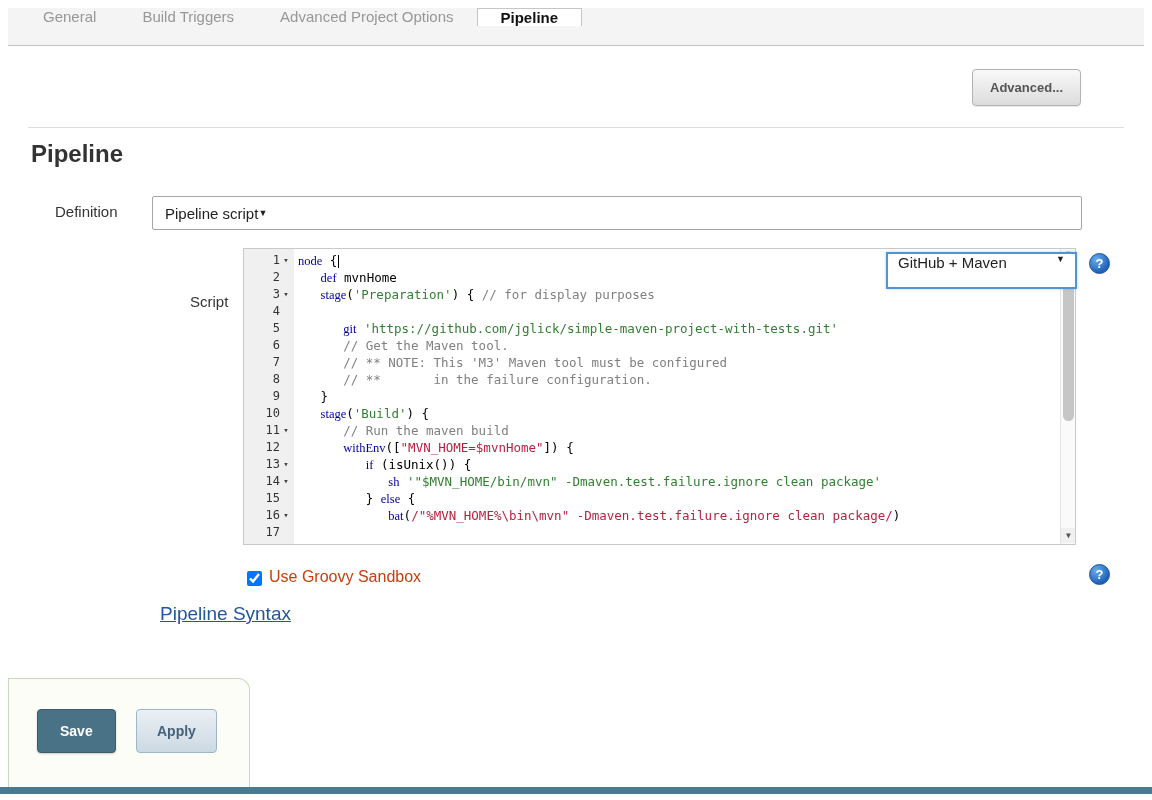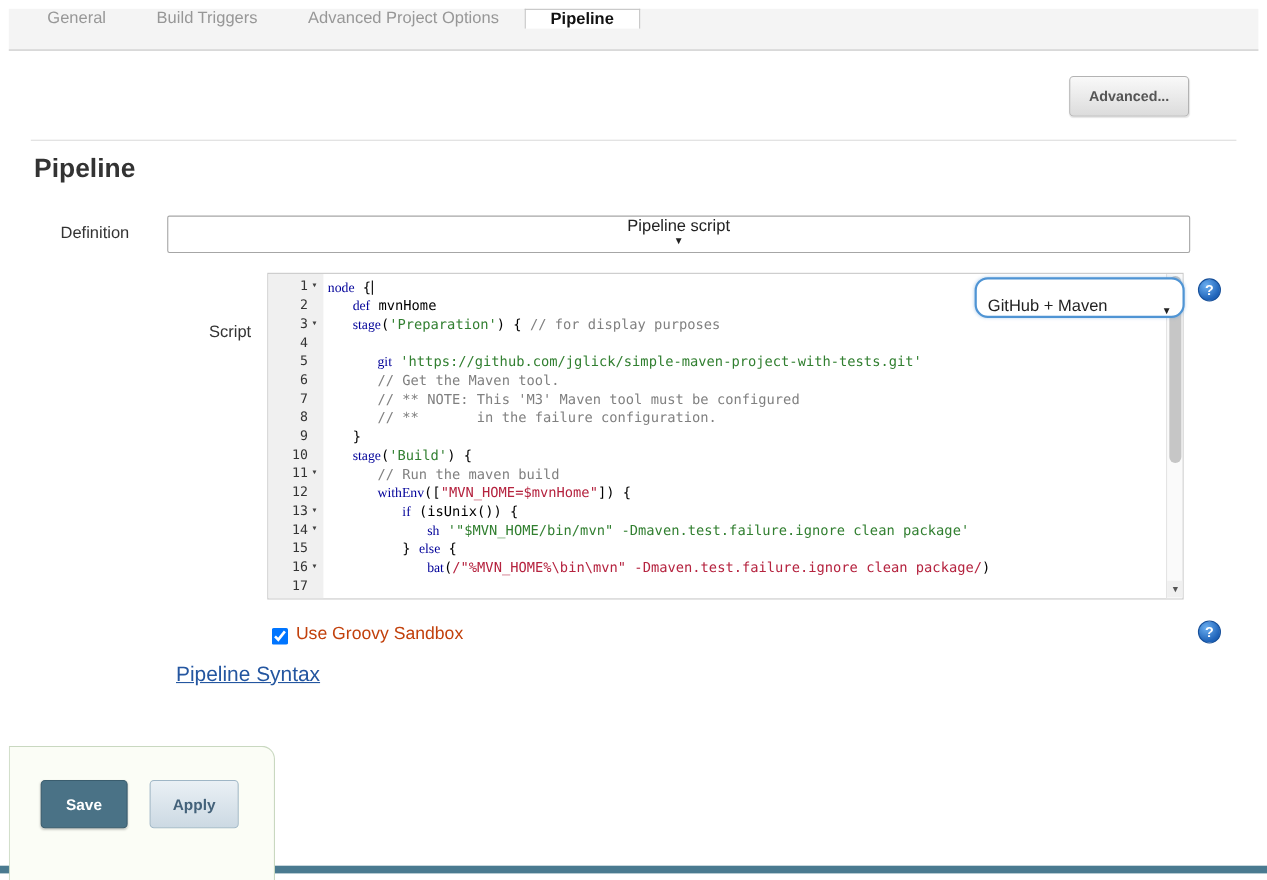--- a/index.html
+++ b/index.html
@@ -34,21 +34,21 @@
 
   .divider { position:absolute; top:127px; left:28px; width:1096px; border-top:1px solid #ddd; }
 
   .section-title { position:absolute; top:140px; left:31px; font-size:24px; font-weight:bold; color:#333; }
 
   
   .def-label { position:absolute; top:203px; left:55px; font-size:15px; color:#333; }
   .select-box {
     background:#fff; border:1px solid #a6a6a6; border-radius:2px;
     display:flex; align-items:center; 
-    padding:0 0; font-size:15px; color:#222; cursor:pointer;flex-direction:column;
+    padding:0 12px; font-size:15px; color:#222; cursor:pointer;
   }
   .def-select { position:absolute; top:196px; left:152px; width:930px; height:34px; }
   .caret { font-size:9px; color:#222; }
 
   
   .script-label { position:absolute; top:259px; left:190px; font-size:15px; color:#333;margin-top:34px; }
   .editor {
     position:absolute; top:248px; left:243px; width:833px; height:297px;
     border:1px solid #c9c9c9; background:#fff; display:flex; overflow:hidden;
     font-family:"DejaVu Sans Mono", monospace;
@@ -72,22 +72,22 @@
   .thumb { position:absolute; top:2px; left:2px; width:11px; height:170px; background:#c6c6c6; border-radius:6px; }
   .down-btn {
     position:absolute; bottom:1px; left:0; width:15px; height:15px;
     display:flex; align-items:center; justify-content:center;
     font-size:8px; color:#555; background:#f0f0f0; cursor:pointer;
   }
 
   
   .sample-select {
     position:absolute; top:252px; left:886px; width:191px; height:37px;
-    background:#fff; border:2px solid var(--accent); border-radius:12px;
-    display:flex; align-items:flex-end; justify-content:space-between;
+    background:#fff; border:2px solid var(--accent); border-radius:0;
+    display:flex; align-items:flex-start; justify-content:space-between;
     padding:0 10px; font-size:15px; color:#222; cursor:pointer;
     box-shadow:0 0 3px rgba(79,148,212,.4);
   }
 
   
   .help-icon {
     position:absolute; width:21px; height:21px; border-radius:50%;
     background:radial-gradient(circle at 35% 30%, #6aaef0, var(--help) 70%);
     border:1px solid #17509a; color:#fff; font-size:13px; font-weight:bold;
     display:flex; align-items:center; justify-content:center; cursor:pointer;
@@ -97,21 +97,21 @@
 
   
   .sandbox-cb { position:absolute; top:571px; left:247px; width:15px; height:15px; cursor:pointer; }
   .sandbox-label { position:absolute; top:568px; left:269px; font-size:16px; color:#c2410c; }
 
   .syntax-link { position:absolute; top:603px; left:160px; font-size:19px; color:var(--link); text-decoration:underline; cursor:pointer; }
 
   
   .footer-bar { position:absolute; top:787px; left:0; width:1152px; height:7px; background:var(--footer); }
   .bottom-sticker {
-    position:absolute; top:678px; left:8px; width:242px; height:122px;
+    position:absolute; top:678px; left:8px; width:242px; height:109px;
     background:#fbfdf6; border:1px solid #c9d8c0; border-bottom:none;
     border-radius:0 12px 0 0; z-index:2;
   }
   .save-btn {
     position:absolute; top:30px; left:28px; padding:13px 22px;
     font-family:inherit; font-size:14px; font-weight:bold; color:#fff;
     background:var(--save); border:1px solid #3a5d6e; border-radius:4px;
     cursor:pointer; box-shadow:0 1px 2px rgba(0,0,0,.2);
   }
   .apply-btn {

